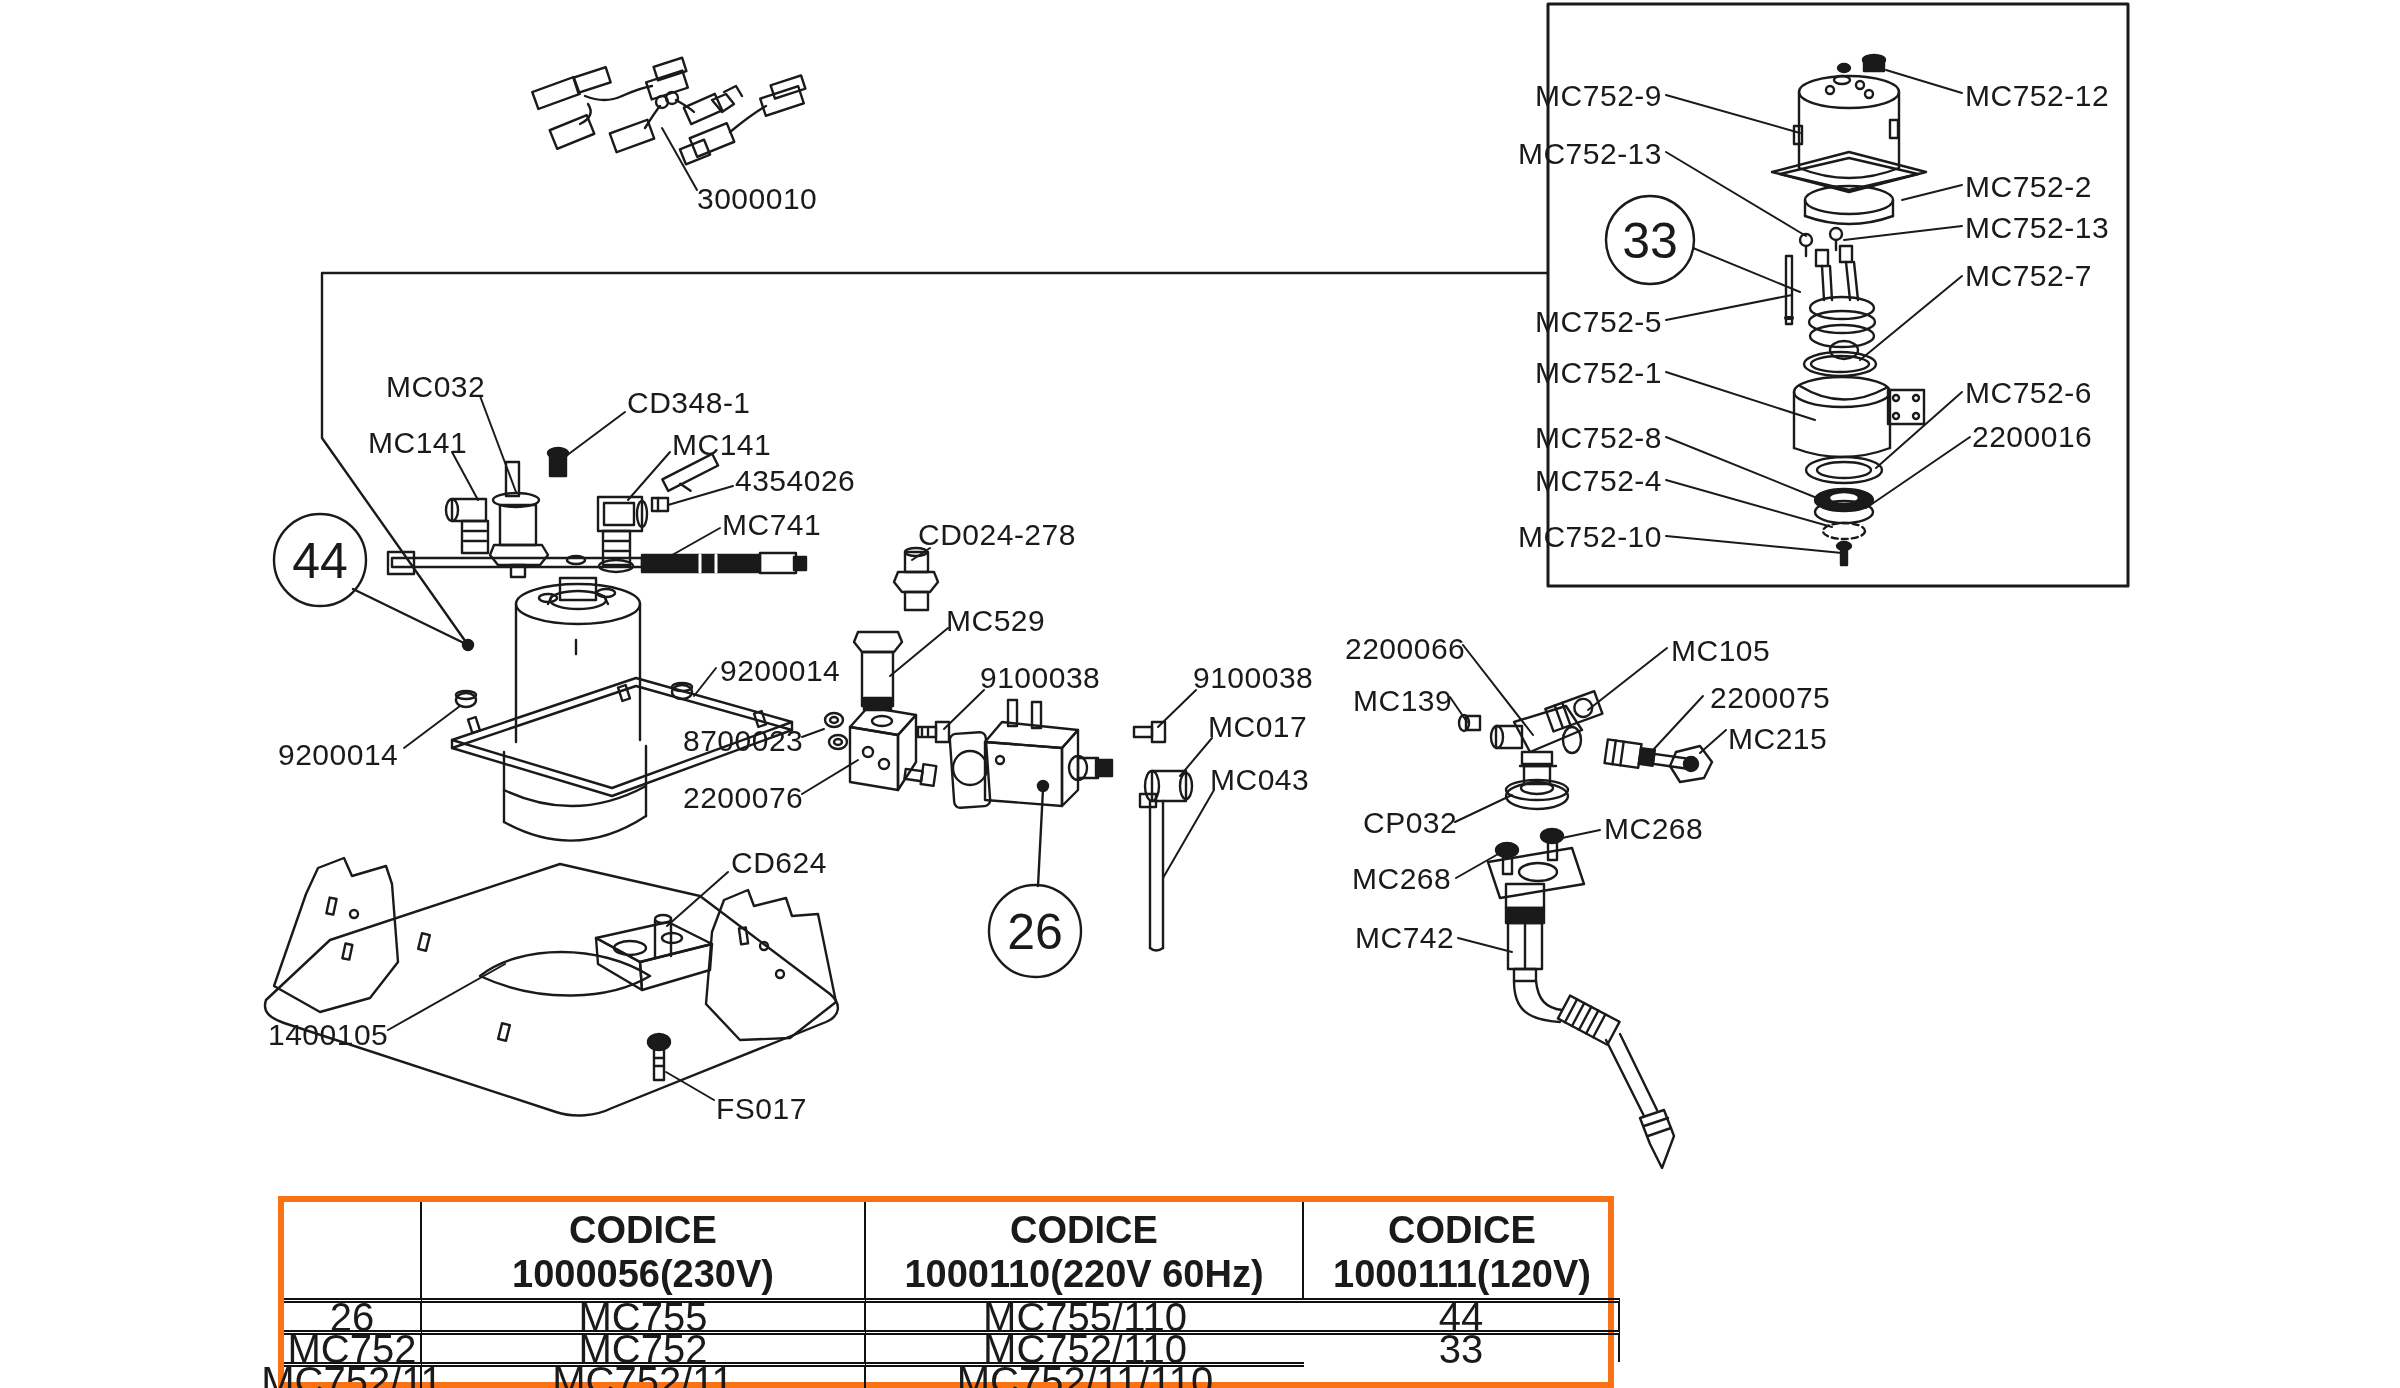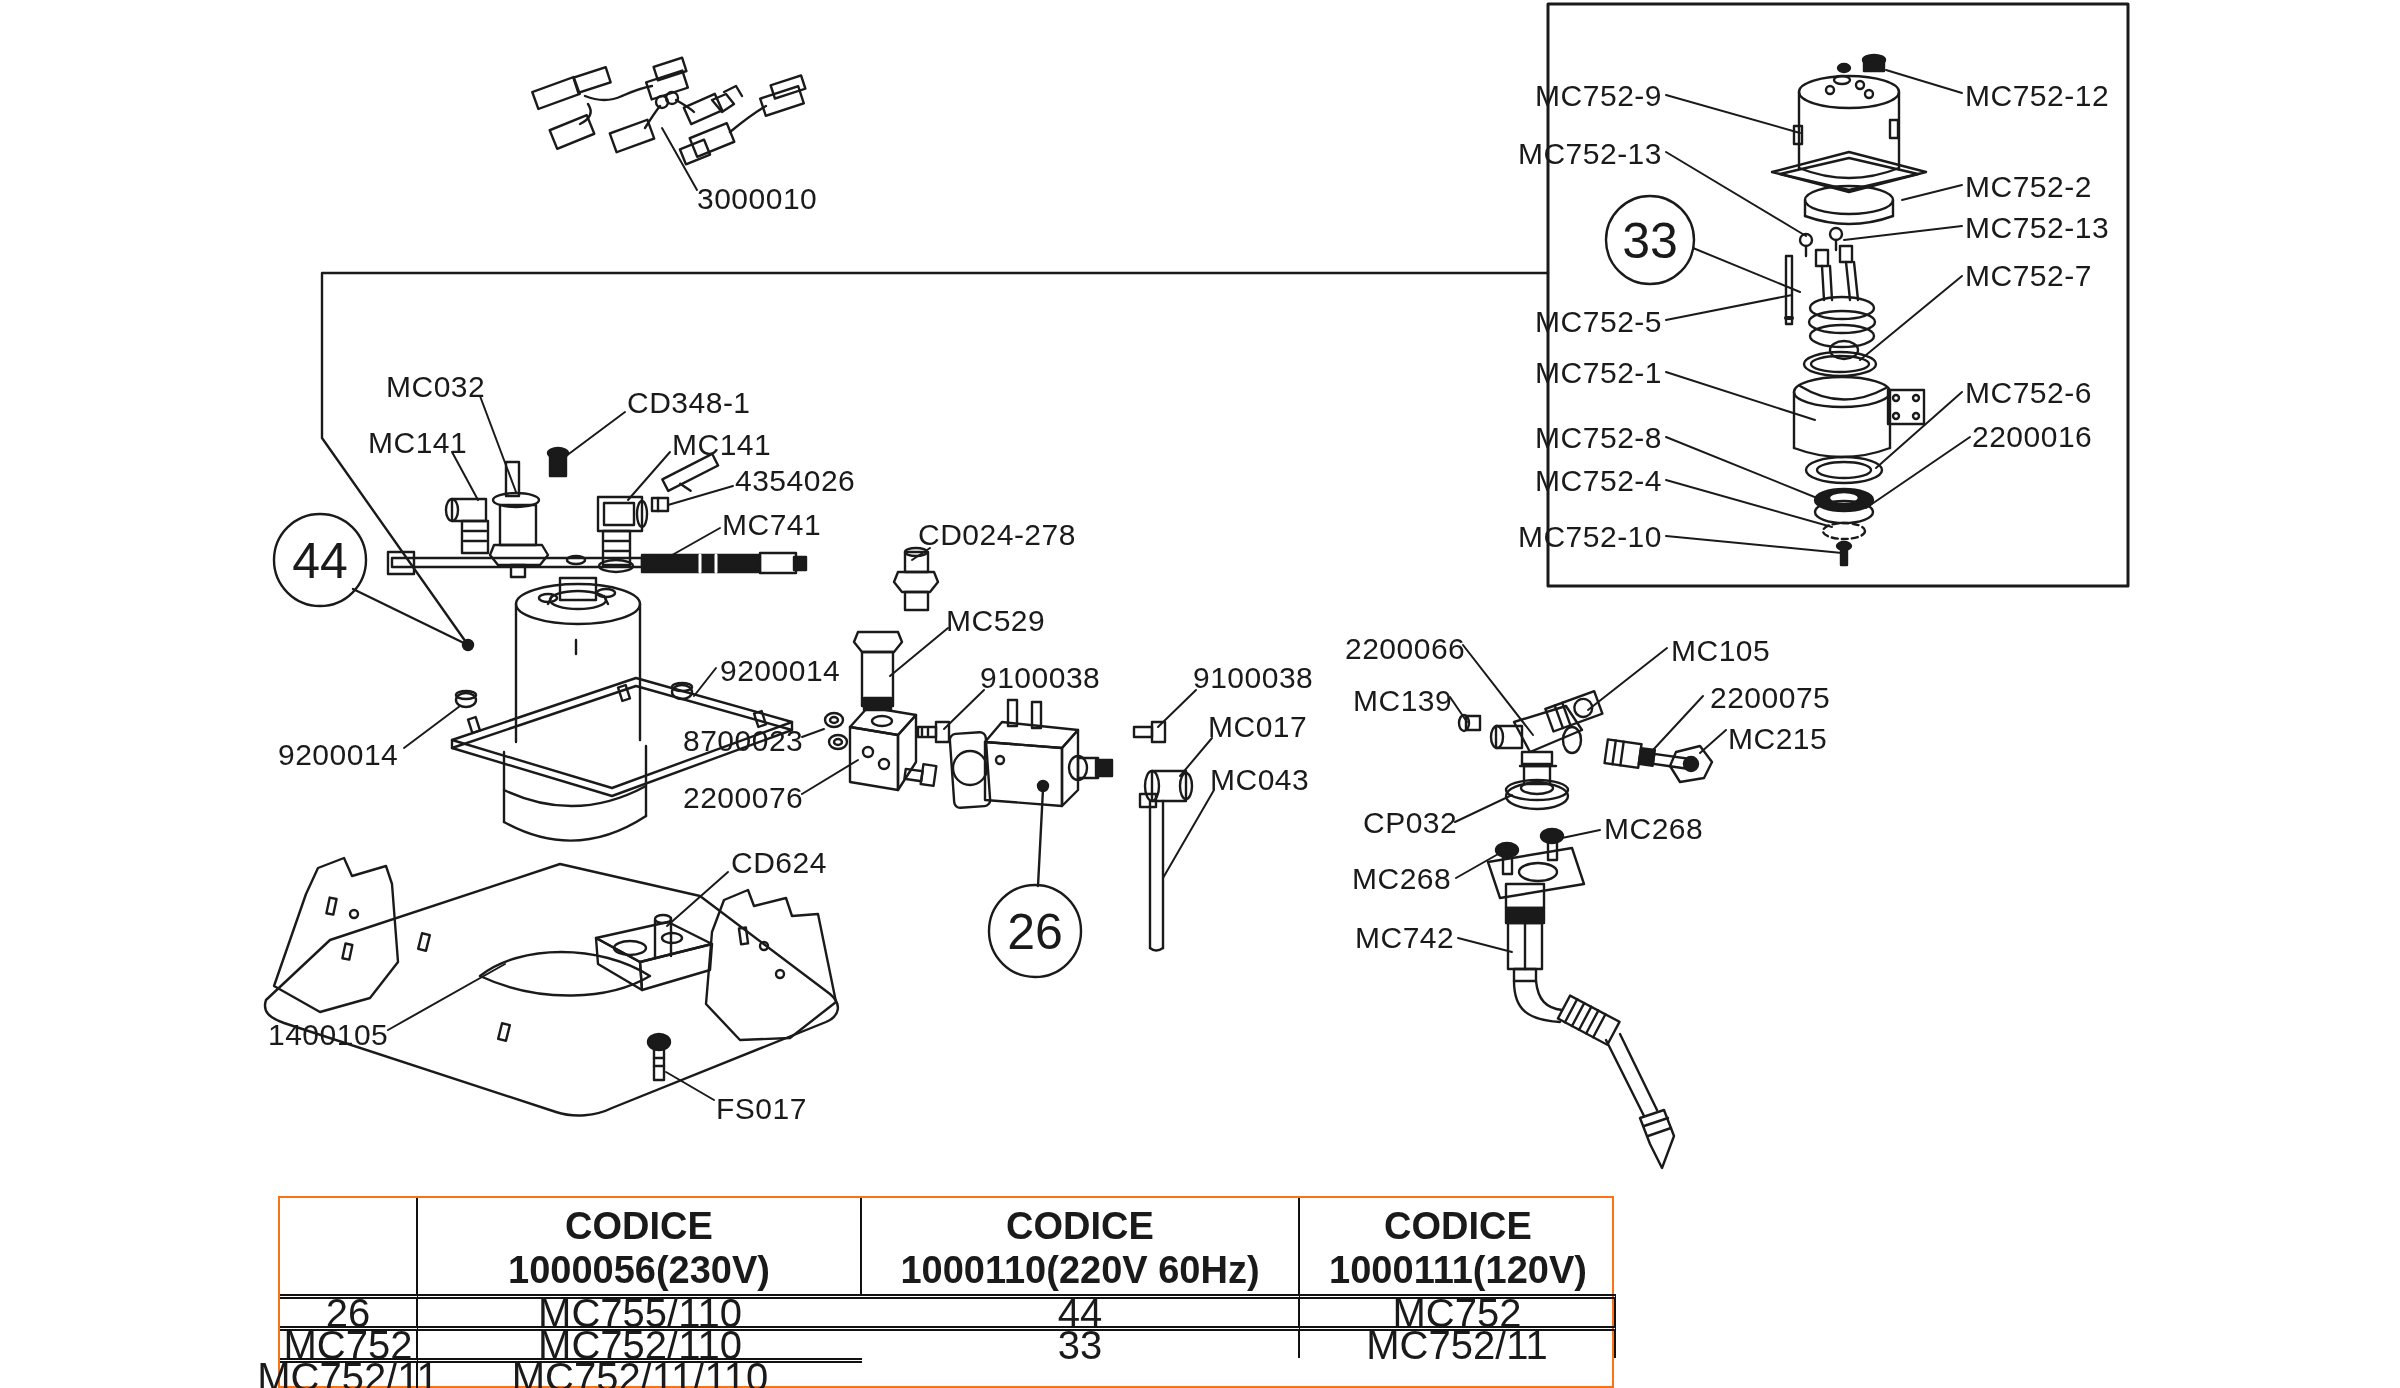--- a/index.html
+++ b/index.html
@@ -5,21 +5,21 @@
   html,body{margin:0;padding:0;background:#fff;}
   #page{position:relative;width:2400px;height:1388px;background:#fff;overflow:hidden;
         font-family:"Liberation Sans",sans-serif;color:#1a1a1a;}
   #art{position:absolute;left:0;top:0;}
   .lbl{position:absolute;font-size:30px;letter-spacing:.5px;white-space:nowrap;color:#1a1a1a;}
   .lbl-r{text-align:right;width:190px;}
   .callout{position:absolute;font-size:50px;letter-spacing:0;transform:translate(-50%,-50%);}
   
   #codice-table{position:absolute;left:278px;top:1196px;width:1336px;height:192px;
     display:grid;grid-template-columns:138px 444px 438px 316px;grid-template-rows:96px 32px 32px 32px;
-    border:2px solid #f97316;box-sizing:border-box;}
+    border:6px solid #f97316;box-sizing:border-box;}
   #codice-table .cell{border-right:2px solid #111;box-sizing:border-box;display:flex;
     align-items:center;justify-content:center;overflow:visible;}
   #codice-table .cell.last{border-right:none;}
   #codice-table .hdr{flex-direction:column;justify-content:flex-end;font-weight:bold;
     font-size:38px;line-height:44px;text-align:center;padding-bottom:2px;}
   #codice-table .data{font-size:40px;line-height:30px;}
   #codice-table .rowline{border-top:5px double #111;}
 </style>
 </head>
 <body>
@@ -472,20 +472,21 @@
   <div class="cell hdr">
     <span>CODICE</span>
     <span>1000110(220V 60Hz)</span>
   </div>
   <div class="cell hdr last">
     <span>CODICE</span>
     <span>1000111(120V)</span>
   </div>
 
   <div class="cell data rowline">26</div>
+  <div class="cell data rowline">MC755</div>
   <div class="cell data rowline last">MC755/110</div>
 
   <div class="cell data rowline">44</div>
   <div class="cell data rowline">MC752</div>
   <div class="cell data rowline">MC752</div>
   <div class="cell data rowline last">MC752/110</div>
 
   <div class="cell data rowline">33</div>
   <div class="cell data rowline">MC752/11</div>
   <div class="cell data rowline">MC752/11</div>

